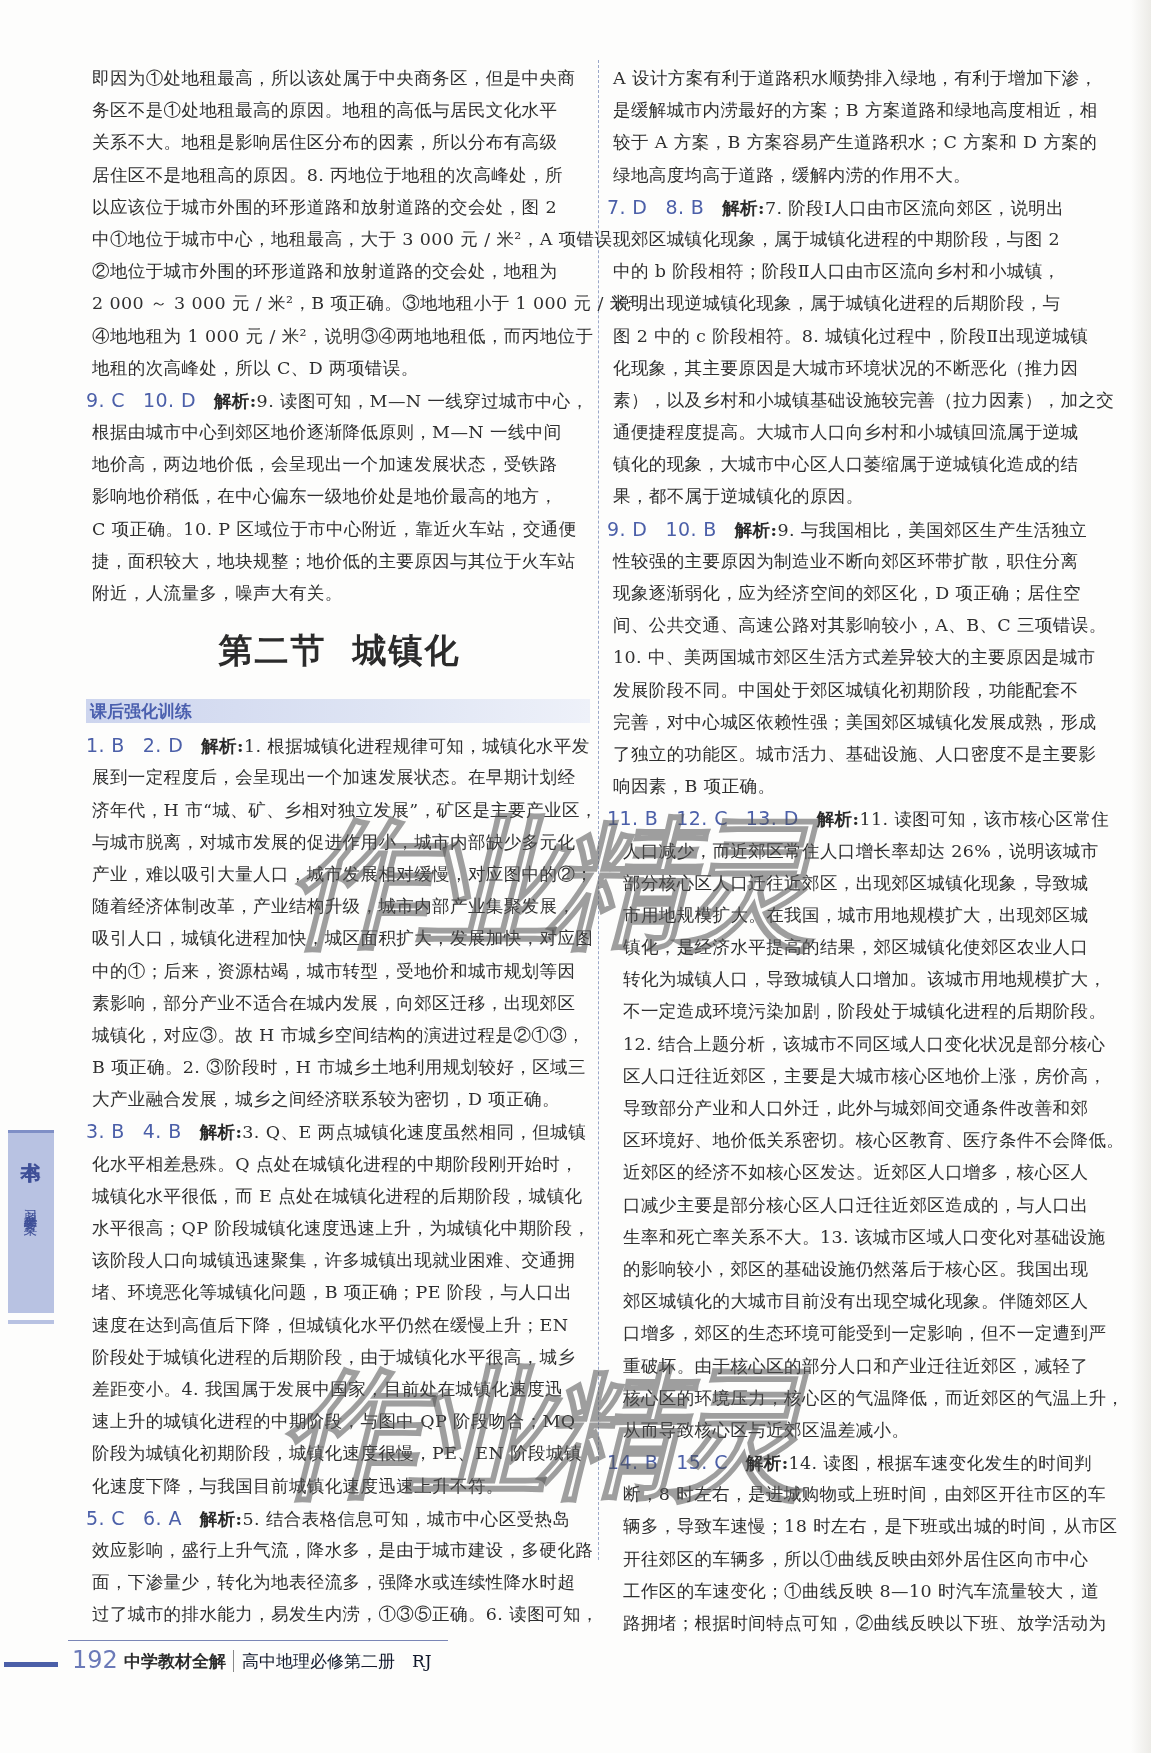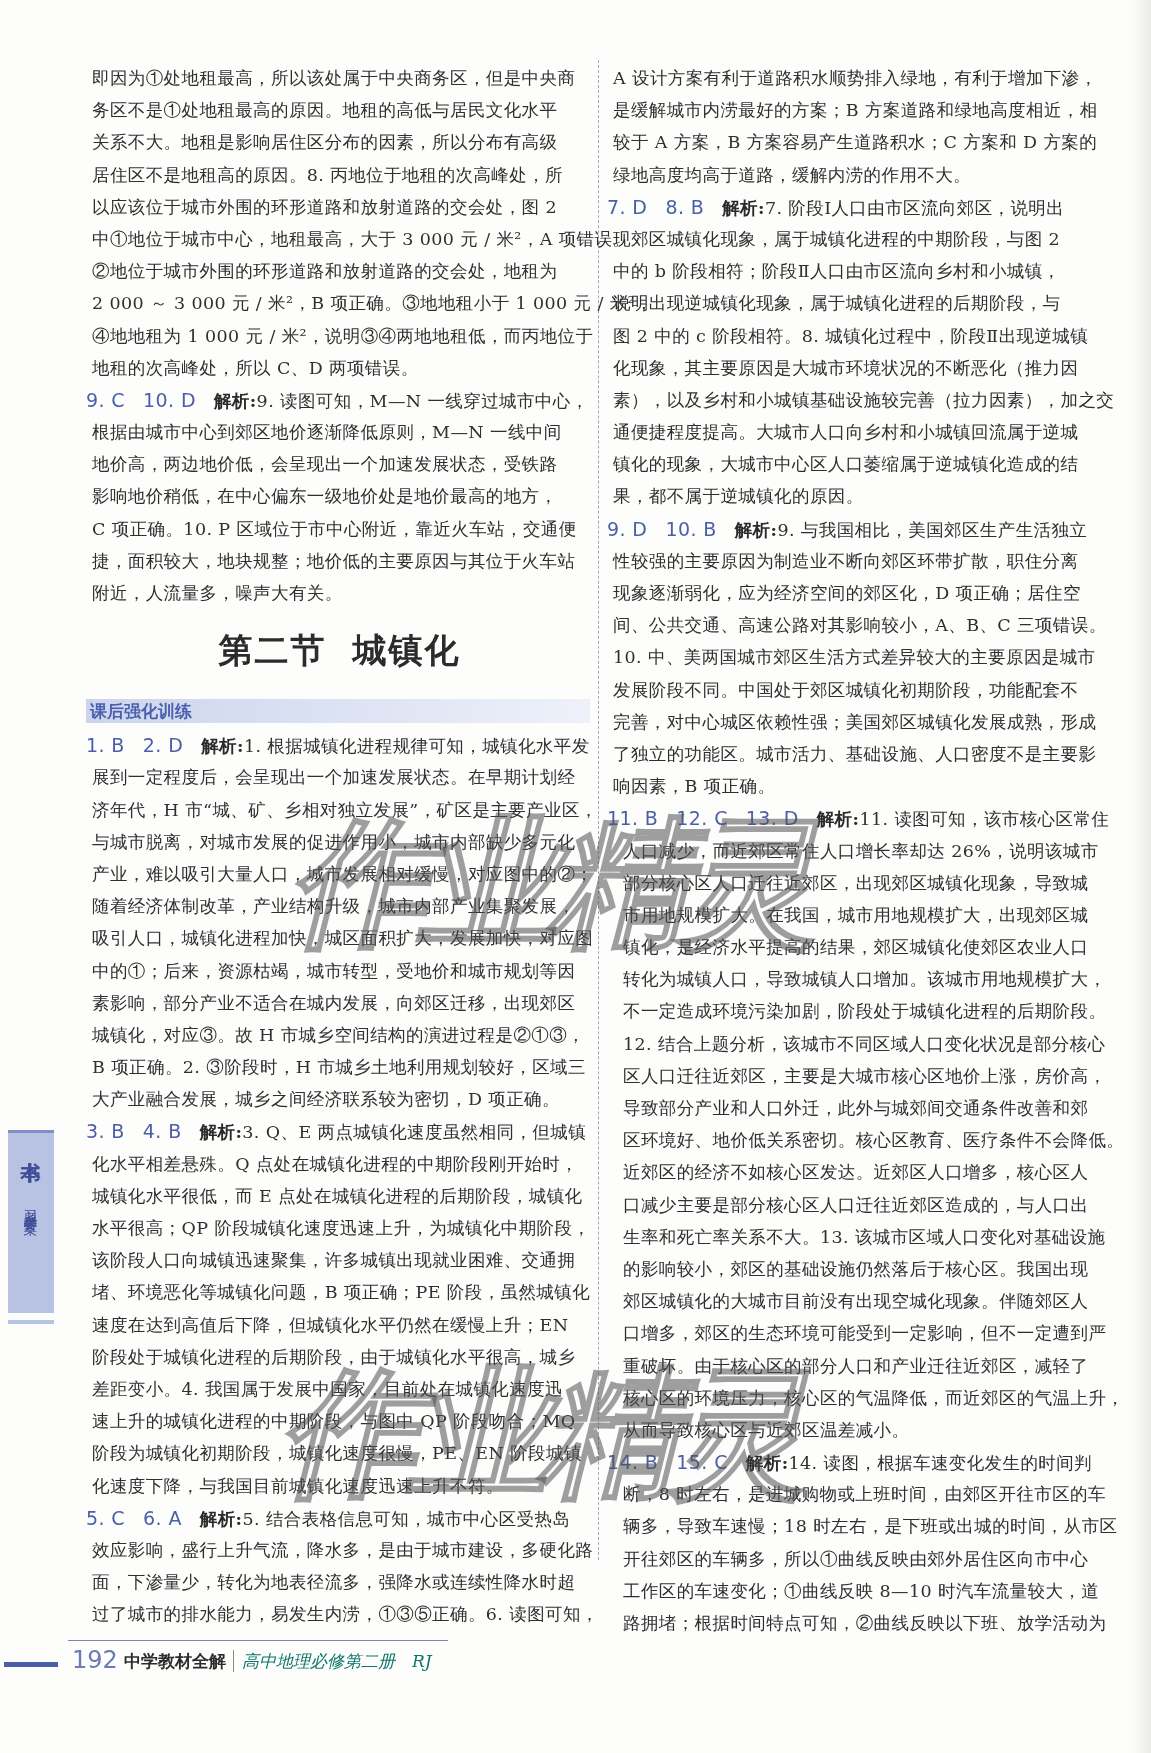--- a/index.html
+++ b/index.html
@@ -74,21 +74,21 @@
     font-family: "DejaVu Sans", "Liberation Sans", sans-serif;
   }
   .footer .book {
     position: absolute; left: 124px; top: 10px; font-size: 17px; font-weight: bold; color: #2c2c2c;
     font-family: "DejaVu Sans", "Liberation Sans", sans-serif;
   }
   .footer .sep {
     position: absolute; left: 233px; top: 10px; height: 22px; border-left: 1px solid #888;
   }
   .footer .subtitle {
-    position: absolute; left: 242px; top: 10px; font-size: 17px; color: #0f766e; font-style: italic;
+    position: absolute; left: 242px; top: 10px; font-size: 17px; color: #0f172a;
   }
   .watermark {
     position: absolute; pointer-events: none; color: transparent;
     -webkit-text-stroke: 1.5px rgba(80,80,80,0.55);
     font-family: "DejaVu Sans", "Liberation Sans", sans-serif; font-weight: bold;
     transform: skewX(-14deg);
   }
   .wm1 { left: 300px; top: 790px; font-size: 140px; letter-spacing: -10px; }
   .wm2 { left: 290px; top: 1340px; font-size: 140px; letter-spacing: -10px; }
   .right-edge {
@@ -150,21 +150,21 @@
   </div>
 
   <div>
     <div class="line ans-wrap">
       <span class="ans">3. B</span><span class="ans">4. B</span><span class="jx">解析:</span><span>3. Q、E 两点城镇化速度虽然相同，但城镇</span>
     </div>
     <div class="line">化水平相差悬殊。Q 点处在城镇化进程的中期阶段刚开始时，</div>
     <div class="line">城镇化水平很低，而 E 点处在城镇化进程的后期阶段，城镇化</div>
     <div class="line">水平很高；QP 阶段城镇化速度迅速上升，为城镇化中期阶段，</div>
     <div class="line">该阶段人口向城镇迅速聚集，许多城镇出现就业困难、交通拥</div>
-    <div class="line">堵、环境恶化等城镇化问题，B 项正确；PE 阶段，虽然城镇化</div>
+    <div class="line">堵、环境恶化等城镇化问题，B 项正确；PE 阶段，与人口出</div>
     <div class="line">速度在达到高值后下降，但城镇化水平仍然在缓慢上升；EN</div>
     <div class="line">阶段处于城镇化进程的后期阶段，由于城镇化水平很高，城乡</div>
     <div class="line">差距变小。4. 我国属于发展中国家，目前处在城镇化速度迅</div>
     <div class="line">速上升的城镇化进程的中期阶段，与图中 QP 阶段吻合；MQ</div>
     <div class="line">阶段为城镇化初期阶段，城镇化速度很慢，PE、EN 阶段城镇</div>
     <div class="line">化速度下降，与我国目前城镇化速度迅速上升不符。</div>
   </div>
 
   <div>
     <div class="line ans-wrap">

